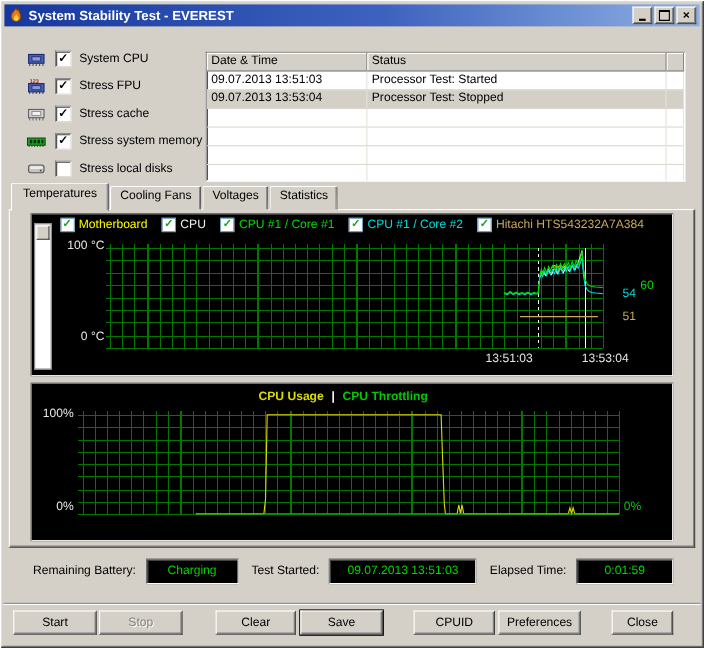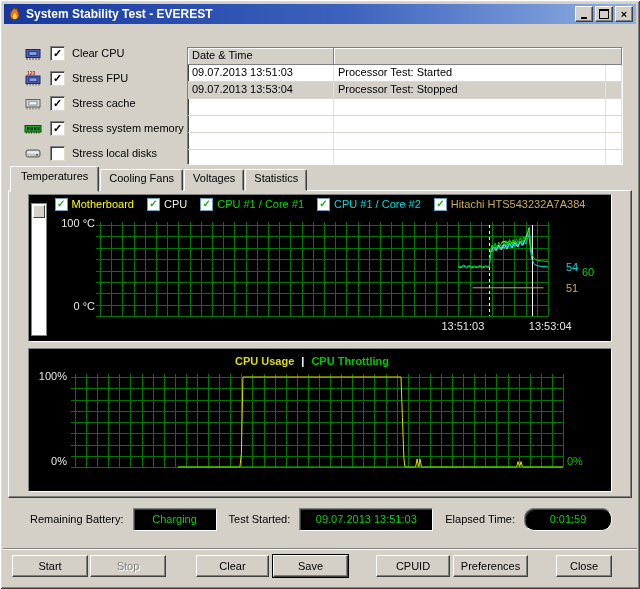--- a/index.html
+++ b/index.html
@@ -57,21 +57,21 @@
   .xtick{position:absolute;width:64px;text-align:center;color:#E6E6E6;}
   .vlab{position:absolute;white-space:nowrap;}
   .g2title{position:absolute;left:0;right:16px;top:6px;display:flex;justify-content:center;gap:7px;font-weight:bold;}
   .grlab{position:absolute;font-weight:normal;}
   svg.chart{position:absolute;overflow:visible;}
   
   .statusbar{position:absolute;left:30px;right:28px;top:506px;height:26px;display:flex;align-items:center;justify-content:space-between;}
   .stat-group{display:flex;align-items:center;gap:9px;}
   .stat-box{background:#000;color:#00D800;border:1px solid;border-color:#808080 #FFFFFF #FFFFFF #808080;
     box-shadow:inset 1px 1px 0 #404040;padding:4px 6px 5px 6px;text-align:center;box-sizing:border-box;}
-  .sb0{min-width:84px;}.sb1{min-width:134px;}.sb2{min-width:88px;border-radius:10px;}
+  .sb0{min-width:84px;}.sb1{min-width:134px;}.sb2{min-width:88px;}
   
   .groove{position:absolute;left:3px;right:3px;top:548px;height:0;border-top:1px solid #808080;border-bottom:1px solid #FFFFFF;}
   .btnrow{position:absolute;left:0;top:555px;width:640px;height:22px;}
   .btn{position:absolute;top:0;height:22px;background:#D4D0C8;border:1px solid;border-color:#FFFFFF #404040 #404040 #FFFFFF;
     box-shadow:inset -1px -1px 0 #808080;display:flex;align-items:center;justify-content:center;box-sizing:border-box;cursor:default;}
   .btn.default{box-shadow:0 0 0 1px #000, inset -1px -1px 0 #808080;}
   .btn.disabled{color:#808080;text-shadow:1px 1px 0 #FFFFFF;}
   .btn:nth-child(1){left:12px;width:76px;}
   .btn:nth-child(2){left:90px;width:76px;}
   .btn:nth-child(3){left:196px;width:73px;}
@@ -107,21 +107,21 @@
   </div>
 
   <div class="stress-list" id="stress-list">
       <div class="stress-row">
         <span class="stress-icon"><svg width="18" height="16" viewBox="0 0 18 16">
             <path d="M3 13v2 M6 13v2 M9 13v2 M12 13v2 M15 13v2" stroke="#505050"></path>
             <rect x="2" y="4.5" width="14" height="8" fill="#4A5FB0" stroke="#1A2A6A"></rect>
             <rect x="5" y="6.5" width="8" height="4" fill="#8A9AD8" stroke="#2A3A80"></rect>
           </svg></span>
         <span class="cb">✓</span>
-        <span class="stress-label">Clear CPU</span>
+        <span class="stress-label">System CPU</span>
       </div>
       <div class="stress-row">
         <span class="stress-icon"><svg width="18" height="16" viewBox="0 0 18 16">
             <text x="3" y="5" font-size="5" fill="#A03028" font-weight="bold">123</text>
             <path d="M3 13.5v2 M6 13.5v2 M9 13.5v2 M12 13.5v2 M15 13.5v2" stroke="#505050"></path>
             <rect x="2" y="6" width="14" height="7.5" fill="#4A5FB0" stroke="#1A2A6A"></rect>
             <rect x="5" y="7.8" width="8" height="3.8" fill="#8A9AD8" stroke="#2A3A80"></rect>
           </svg></span>
         <span class="cb">✓</span>
         <span class="stress-label">Stress FPU</span>
@@ -154,20 +154,21 @@
             <circle cx="13" cy="10" r="0.9" fill="#505050"></circle>
           </svg></span>
         <span class="cb"></span>
         <span class="stress-label">Stress local disks</span>
       </div>
     </div>
 
   <div class="log-table">
     <div class="lt-header" id="lt-header">
         <div class="lt-hcell c1">Date &amp; Time</div>
+        <div class="lt-hcell c2">Status</div>
         <div class="lt-hcell c3"></div>
       </div>
     <div id="lt-body">
         <div class="lt-row">
           <div class="lt-cell c1">09.07.2013 13:51:03</div>
           <div class="lt-cell c2">Processor Test: Started</div>
           <div class="lt-cell c3"></div>
         </div>
         <div class="lt-row selected">
           <div class="lt-cell c1">09.07.2013 13:53:04</div>
@@ -291,21 +292,21 @@
         <polyline points="390.7,27.3 393.3,21.8 396.0,25.5 398.7,20.0 401.4,24.6 404.1,19.1 406.8,23.7 409.5,18.2 412.2,22.8 414.8,17.3 417.5,21.8 420.2,16.4 422.9,20.0 425.6,13.7 427.8,7.3 429.2,2.7 430.1,18.2 431.4,27.3" fill="none" stroke="#F0F0F0" stroke-width="1"></polyline>
         <polyline points="358.4,41.9 361.1,42.8 363.8,40.9 366.5,42.8 369.2,41.4 371.8,42.8 374.5,41.9 377.2,42.8 379.9,41.4 382.6,42.8 385.3,41.9 388.0,42.3 389.3,41.9 390.7,28.2 392.0,23.7 393.3,26.4 395.1,21.8 396.9,25.5 398.7,20.9 400.5,24.6 402.3,20.0 404.1,23.7 405.9,19.1 407.7,23.7 409.5,18.2 411.3,22.8 413.1,18.2 414.8,21.8 416.6,17.3 418.4,21.8 420.2,16.4 422.0,20.9 423.8,15.5 425.6,19.1 427.4,14.6 429.2,9.1 430.5,25.5 431.9,34.6 433.7,38.2 435.5,40.0 438.1,40.9 441.3,41.4 448.0,41.9" fill="none" stroke="#00DCDC" stroke-width="1"></polyline>
         <polyline points="358.4,40.9 361.1,41.9 363.8,40.0 366.5,41.9 369.2,40.5 371.8,41.9 374.5,40.9 377.2,41.9 379.9,40.5 382.6,41.9 385.3,40.9 388.0,41.4 389.3,40.9 390.7,25.5 392.0,20.0 393.3,23.7 395.1,18.2 396.9,22.8 398.7,17.3 400.5,20.9 402.3,16.4 404.1,20.0 405.9,15.5 407.7,20.0 409.5,14.6 411.3,19.1 413.1,14.6 414.8,18.2 416.6,13.7 418.4,18.2 420.2,12.7 422.0,17.3 423.8,11.8 425.6,15.5 427.4,10.9 429.2,3.6 430.5,20.0 431.9,29.1 433.7,32.8 435.5,34.6 438.1,35.5 441.3,35.9 448.0,36.4" fill="none" stroke="#00DC00" stroke-width="1"></polyline>
       </svg>
     <div id="g1-xticks">
         <div class="xtick" style="left: 401.88px; top: 125px;">13:51:03</div>
         <div class="xtick" style="left: 489.24px; top: 125px;">13:53:04</div>
       </div>
     <div id="g1-vlabels">
         <div class="vlab" style="color: rgb(0, 220, 220); left: 537px; top: 65.86px;">54</div>
-        <div class="vlab" style="color: rgb(0, 220, 0); left: 553px; top: 71px; text-align: center;">60</div>
+        <div class="vlab" style="color: rgb(0, 220, 0); left: 553px; top: 59px; text-align: center;">60</div>
         <div class="vlab" style="color: rgb(201, 169, 91); left: 537px; top: 86.79px;">51</div>
       </div>
   </div>
 
   <div class="gpanel" id="panel2">
     <div class="g2title" id="g2-title">
         <span style="color: rgb(220, 220, 0);">CPU Usage</span>
         <span style="color: rgb(255, 255, 255);">|</span>
         <span style="color: rgb(0, 200, 0); text-align: center;">CPU Throttling</span>
       </div>

